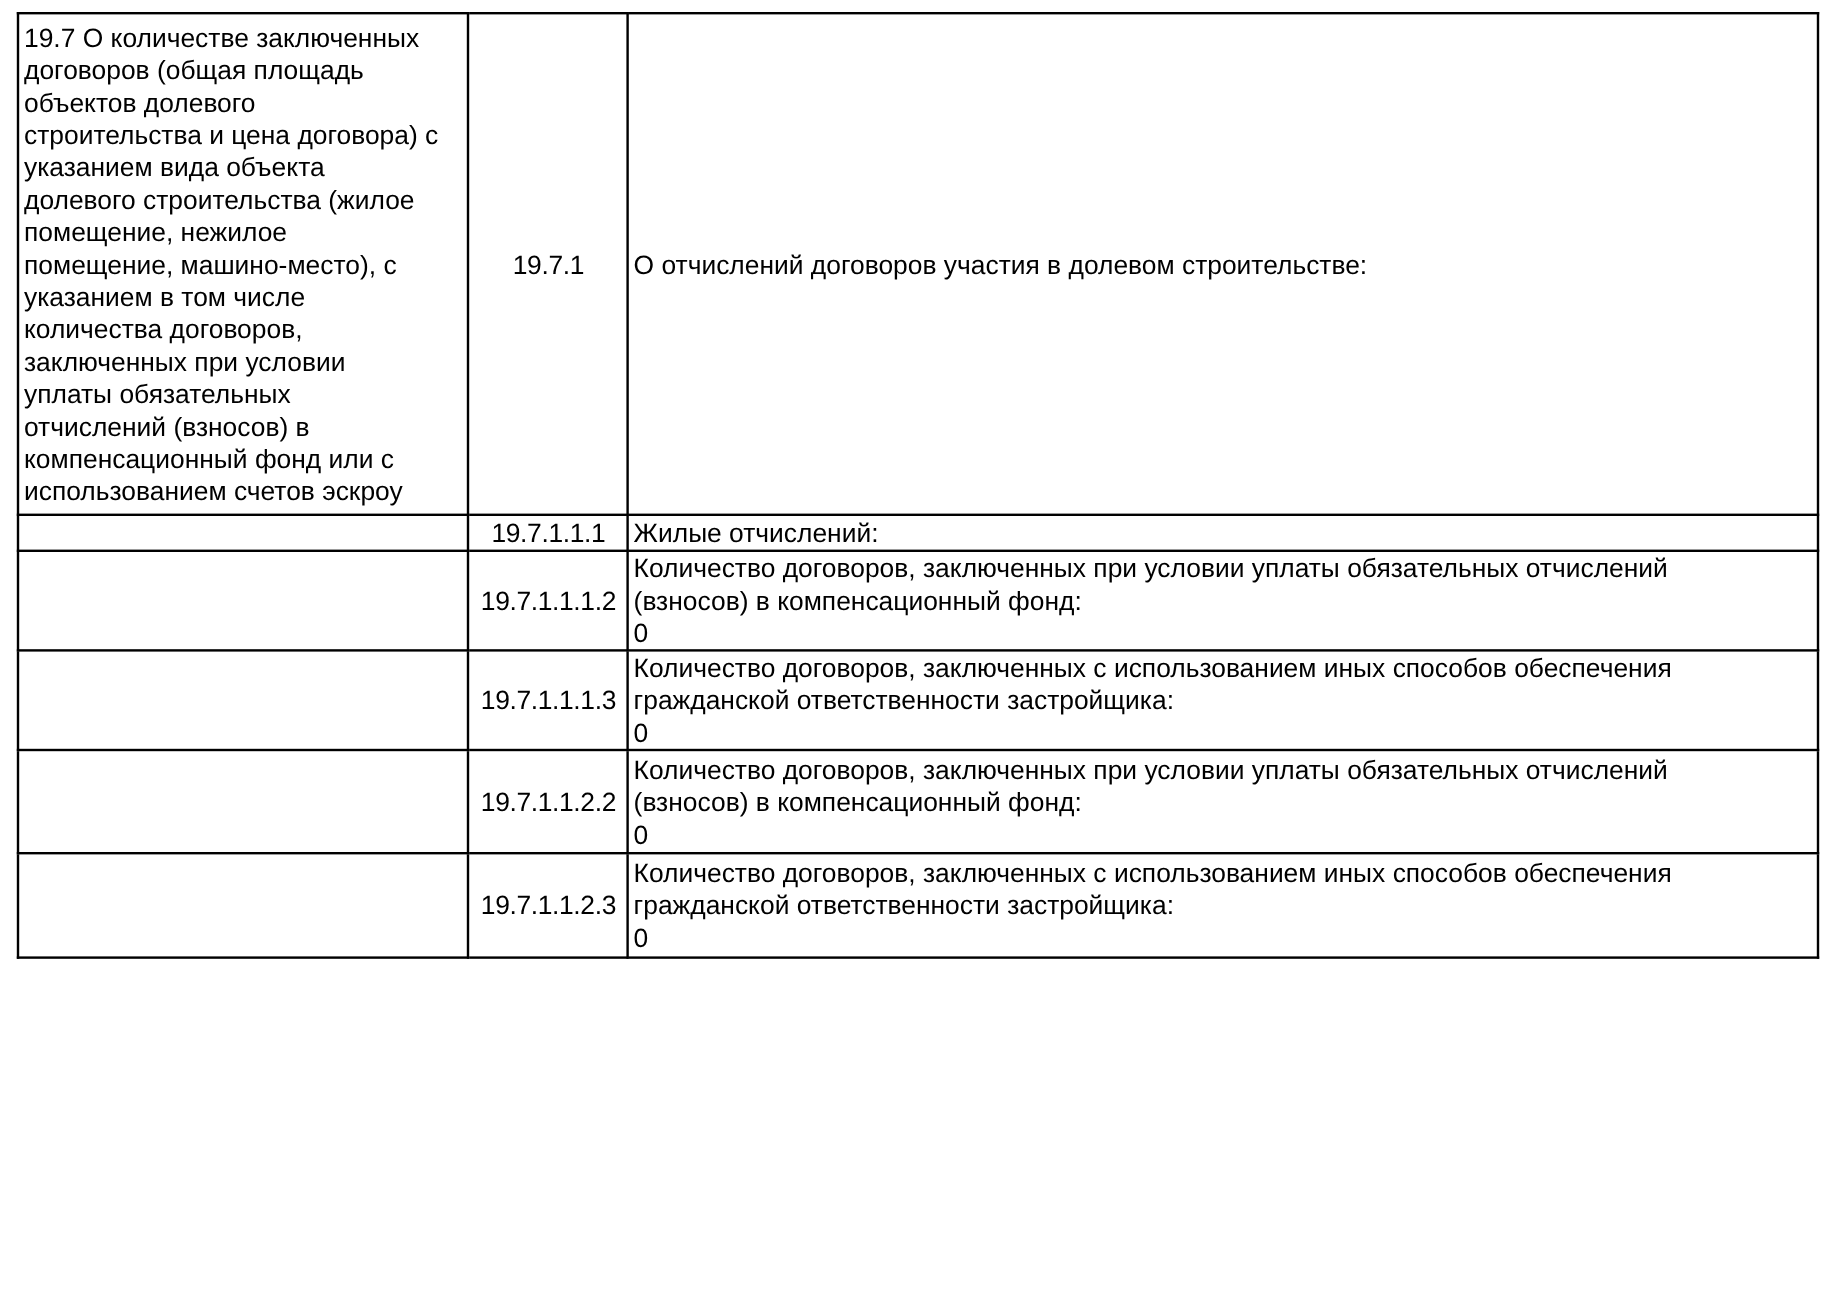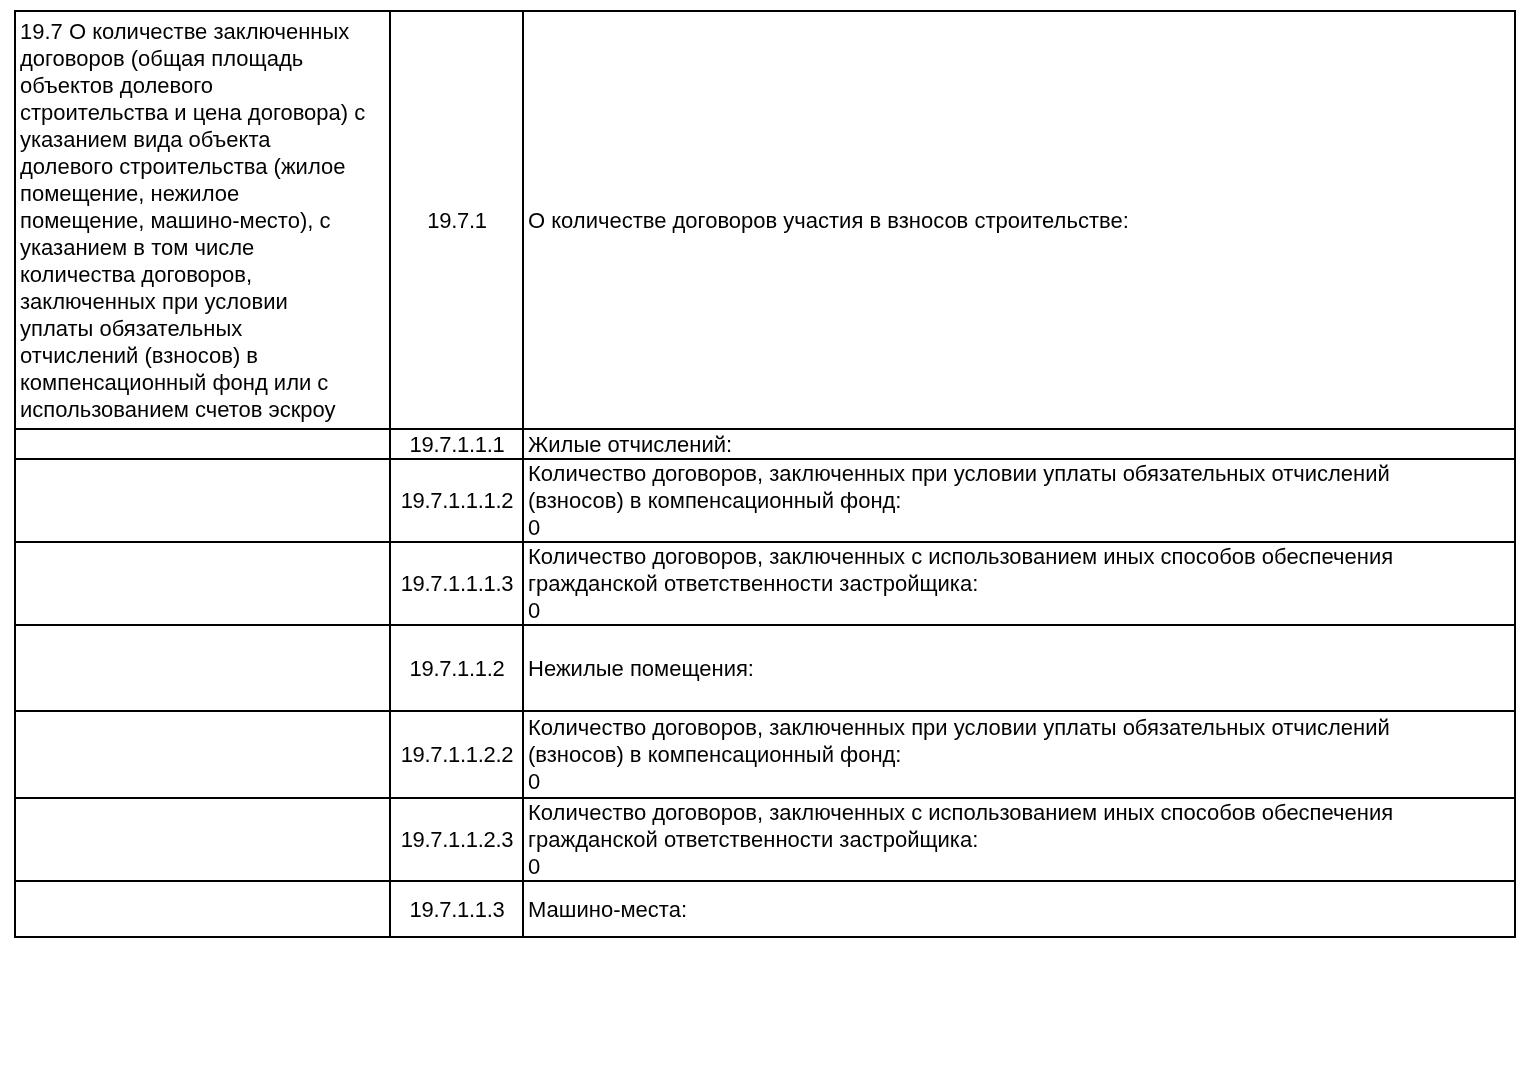--- a/index.html
+++ b/index.html
@@ -83,21 +83,21 @@
 помещение, машино-место), с
 указанием в том числе
 количества договоров,
 заключенных при условии
 уплаты обязательных
 отчислений (взносов) в
 компенсационный фонд или с
 использованием счетов эскроу</td>
         <td class="c2">19.7.1</td>
         <td class="c3">
-          <div class="lbl">О количестве договоров участия в взносов строительстве:</div>
+          <div class="lbl">О отчислений договоров участия в долевом строительстве:</div>
         </td>
       </tr>
       <tr>
         <td class="c1"></td>
         <td class="c2">19.7.1.1.1</td>
         <td class="c3">
           <div class="lbl">Жилые отчислений:</div>
         </td>
       </tr>
       <tr>
@@ -113,45 +113,31 @@
         <td class="c1"></td>
         <td class="c2">19.7.1.1.1.3</td>
         <td class="c3">
           <div class="lbl">Количество договоров, заключенных с использованием иных способов обеспечения
 гражданской ответственности застройщика:</div>
           <div class="val">0</div>
         </td>
       </tr>
       <tr>
         <td class="c1"></td>
-        <td class="c2">19.7.1.1.2</td>
-        <td class="c3">
-          <div class="lbl">Нежилые помещения:</div>
-        </td>
-      </tr>
-      <tr>
-        <td class="c1"></td>
         <td class="c2">19.7.1.1.2.2</td>
         <td class="c3">
           <div class="lbl">Количество договоров, заключенных при условии уплаты обязательных отчислений
 (взносов) в компенсационный фонд:</div>
           <div class="val">0</div>
         </td>
       </tr>
       <tr>
         <td class="c1"></td>
         <td class="c2">19.7.1.1.2.3</td>
         <td class="c3">
           <div class="lbl">Количество договоров, заключенных с использованием иных способов обеспечения
 гражданской ответственности застройщика:</div>
           <div class="val">0</div>
         </td>
       </tr>
-      <tr>
-        <td class="c1"></td>
-        <td class="c2">19.7.1.1.3</td>
-        <td class="c3">
-          <div class="lbl">Машино-места:</div>
-        </td>
-      </tr>
     </tbody>
   </table>
 </div>
 
 </body></html>

